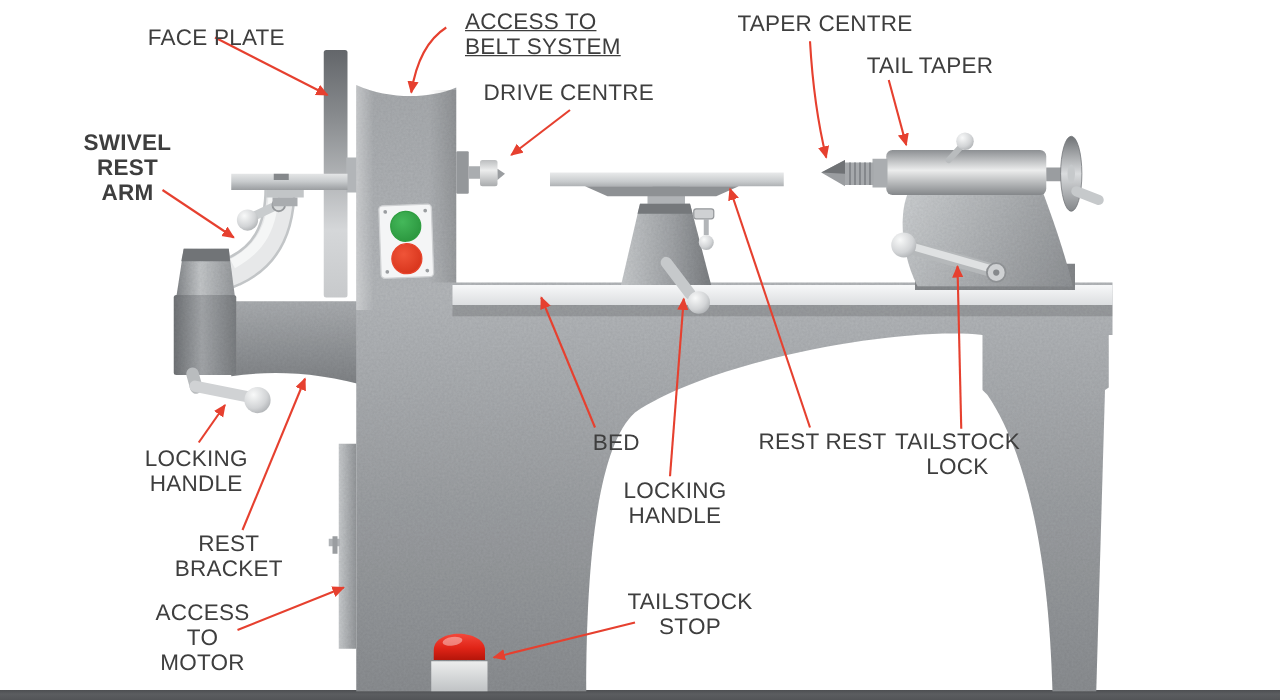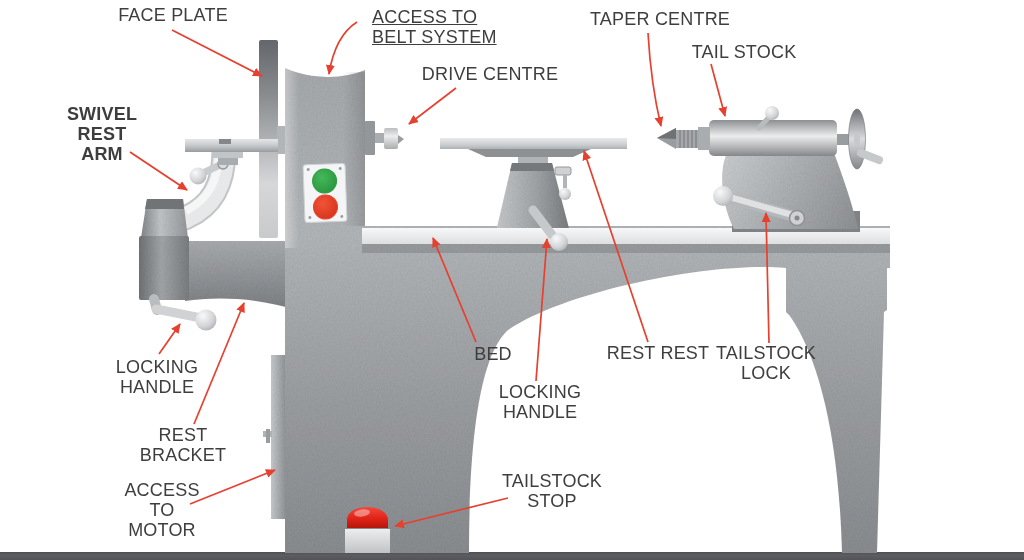--- a/index.html
+++ b/index.html
@@ -266,26 +266,26 @@
     <path d="M194,424 L244,303" marker-end="url(#ah)"></path>
     <path d="M190,504 L275,470" marker-end="url(#ah)"></path>
     <path d="M476,342 L433,238" marker-end="url(#ah)"></path>
     <path d="M536,381 L547,239" marker-end="url(#ah)"></path>
     <path d="M648,342 L584,151" marker-end="url(#ah)"></path>
     <path d="M769,343 L766,213" marker-end="url(#ah)"></path>
     <path d="M508,498 L395,526" marker-end="url(#ah)"></path>
   </g>
 </svg>
 
-<div class="lbl nowrap" style="left:108px;top:5px;width:130px;">FACE PLATE</div>
+<div class="lbl nowrap" style="left:108px;top:20px;width:130px;">FACE PLATE</div>
 <div class="lbl left-align" style="left:372px;top:7px;width:150px;text-decoration:underline;">ACCESS TO
 BELT SYSTEM</div>
-<div class="lbl nowrap" style="left:385px;top:64px;width:140px;margin-left:35px;">DRIVE CENTRE</div>
+<div class="lbl nowrap" style="left:385px;top:64px;width:140px;">DRIVE CENTRE</div>
 <div class="lbl nowrap" style="left:578px;top:9px;width:140px;margin-left:12px;">TAPER CENTRE</div>
-<div class="lbl nowrap" style="left:689px;top:42px;width:110px;">TAIL STOCK</div>
+<div class="lbl nowrap" style="left:689px;top:42px;width:110px;">TAIL TAPER</div>
 <div class="lbl" style="left:52px;top:104px;width:100px;font-weight:bold;">SWIVEL
 REST
 ARM</div>
 <div class="lbl" style="left:97px;top:357px;width:120px;">LOCKING
 HANDLE</div>
 <div class="lbl" style="left:123px;top:425px;width:120px;">REST
 BRACKET</div>
 <div class="lbl" style="left:102px;top:480px;width:120px;">ACCESS
 TO
 MOTOR</div>

